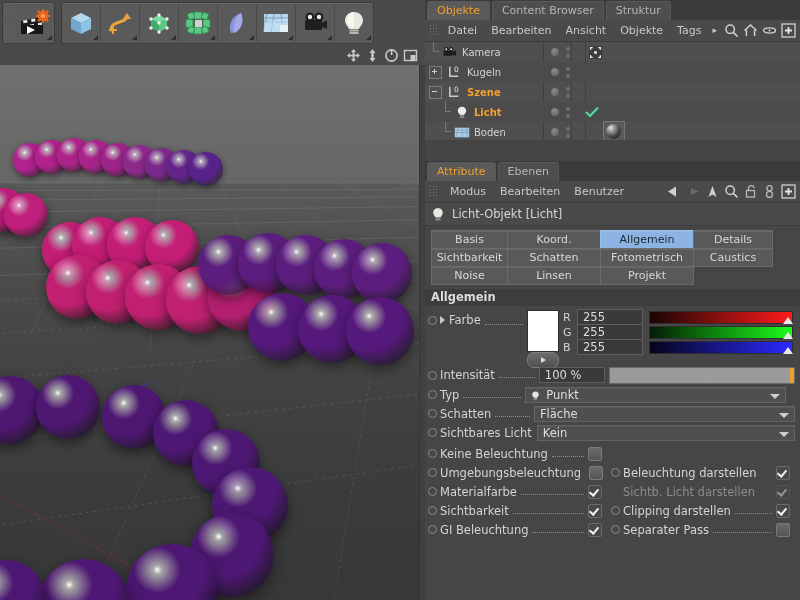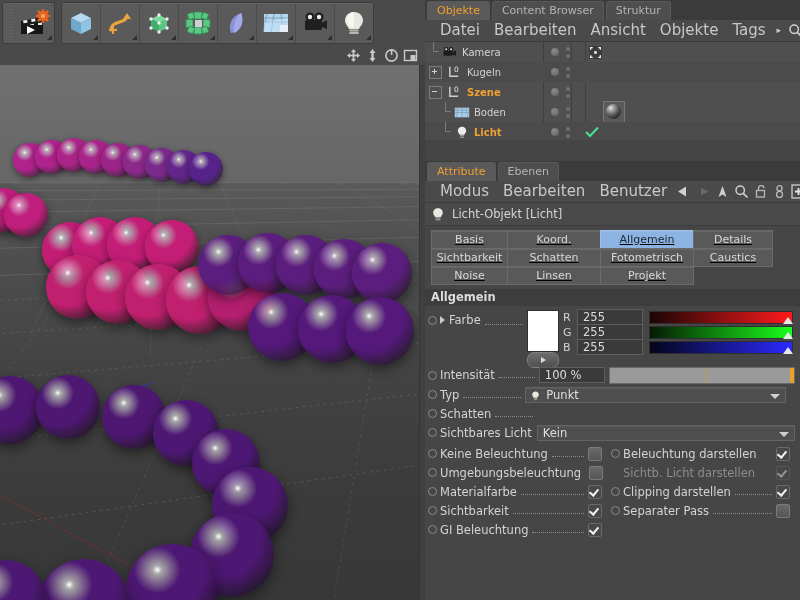--- a/index.html
+++ b/index.html
@@ -114,21 +114,21 @@
     background: #4a4a4a;
     border-bottom: 1px solid #3c3c3c;
     padding-left: 2px;
   }
   .mb-grip {
     width: 10px; height: 13px; margin: 0 4px 0 2px;
     background-image: radial-gradient(#777 35%, transparent 36%);
     background-size: 3px 3px;
   }
   .menu-item {
-    font-size: 15px; color: #c8c8c8;
+    font-size: 11px; color: #c8c8c8;
     padding: 8px 7px; line-height: 21px; cursor: pointer; white-space: nowrap;
   }
   .mb-icons { margin-left: auto; display: flex; align-items: center; padding-right: 3px; }
   .mb-ico { width: 17px; height: 17px; margin-left: 2px; cursor: pointer;
     display: flex; align-items: center; justify-content: center; }
 
   
   #objmgr { height: 140px; background: #4f4f4f; position: relative; overflow: hidden; }
   #om-body { position: relative; height: 119px; background: #4f4f4f; }
   .om-col-sep { position: absolute; top: 0; bottom: 0; width: 1px; background: #3f3f3f; }
@@ -157,21 +157,21 @@
 
   
   #attrmgr { position: absolute; top: 161px; left: 0; width: 375px; height: 439px; background: #464646; }
   .obj-header {
     display: flex; align-items: center; height: 22px;
     background: #4a4a4a; border-bottom: 1px solid #3d3d3d; padding-left: 5px;
   }
   .obj-header .txt { font-size: 11.5px; color: #d5d5d5; margin-left: 6px; }
 
   .modetabs { padding: 4px 6px 2px 6px; }
-  .mt-row { display: flex; text-decoration: underline; }
+  .mt-row { display: flex; }
   .mt {
     font-size: 11px; color: #d8d8d8;
     background: #595959;
     border: 1px solid #6b6b6b;
     height: 17px; line-height: 17px;
     text-align: center;
     margin-right: -1px; margin-bottom: -1px;
     cursor: pointer;
     box-shadow: inset 0 1px 0 rgba(255,255,255,.08);
   }
@@ -253,21 +253,21 @@
   .chk.on::after {
     content: ''; position: absolute; left: 2px; top: 1px;
     width: 4px; height: 7px;
     border: solid #f2f2f2; border-width: 0 2px 2px 0;
     transform: rotate(40deg);
   }
   .chk.dim { opacity: .45; }
   .plabel.dim { color: #8c8c8c; }
   .dotfill.dim { border-color: #6f6f6f; opacity: .6; }
 
-  .twocol { display: flex; }
+  .twocol { display: flex; align-items: flex-end; }
   .col { }
 </style>
 </head>
 <body>
 
 <div id="app">
 
   <div id="toolbar">
     <div class="tb-group" style="margin-left:2px;">
       <div class="tb-grip"></div>
@@ -635,20 +635,46 @@
             </div>
             <div class="om-dots">
               <div class="dot-gray"></div>
               <div class="dots-2">
                 <div class="dot-sm"></div>
                 <div class="dot-sm"></div>
               </div>
             </div>
             <div class="om-tags"></div>
           </div>
+          <div class="om-row alt">
+            <div class="om-tree">
+              <div class="om-indent" style="width: 12px;"></div>
+              <div class="om-hook"></div>
+              <div class="om-icon">
+                <svg width="14" height="14" viewBox="0 0 30 30">
+                  <path d="M15 4 C9.5 4 6 8 6 12.5 C6 16 9 18.5 10 21 L20 21 C21 18.5 24 16 24 12.5 C24 8 20.5 4 15 4 Z" fill="#ececec"></path>
+                  <rect x="10.5" y="21.5" width="9" height="2.6" fill="#9a9a92"></rect>
+                  <rect x="10.5" y="25" width="9" height="2.6" fill="#9a9a92"></rect>
+                </svg>
+              </div>
+              <div class="om-label sel">Licht</div>
+            </div>
+            <div class="om-dots">
+              <div class="dot-gray"></div>
+              <div class="dots-2">
+                <div class="dot-sm"></div>
+                <div class="dot-sm"></div>
+              </div>
+            </div>
+            <div class="om-tags" style="margin-left: -4px;">
+              <svg width="14" height="12" viewBox="0 0 14 12">
+                <path d="M1 6 L5 10 L13 1.5" stroke="#4ddb9a" stroke-width="2.2" fill="none"></path>
+              </svg>
+            </div>
+          </div>
           <div class="om-row">
             <div class="om-tree">
               <div class="om-indent" style="width: 12px;"></div>
               <div class="om-hook"></div>
               <div class="om-icon">
                 <svg width="16" height="13" viewBox="0 0 20 16">
                   <rect x="1" y="2" width="18" height="12" fill="#a9cde8"></rect>
                   <g stroke="#6c92ad" stroke-width=".7" fill="none">
                     <path d="M1 8 H19"></path>
                     <path d="M1 5 H19"></path>
@@ -666,46 +692,20 @@
                 <div class="dot-sm"></div>
                 <div class="dot-sm"></div>
               </div>
             </div>
             <div class="om-tags" style="margin-left: 14px;">
               <span style="display:inline-block;width:20px;height:20px;border:1px solid #777;background:#5a5a5a;position:relative;">
                 <span style="position:absolute;left:2px;top:2px;width:15px;height:15px;border-radius:50%;background:radial-gradient(circle at 32% 26%,#f2f2f2 0%,#b9b9b9 12%,#4a4a4a 55%,#111 100%);"></span>
               </span>
             </div>
           </div>
-          <div class="om-row alt">
-            <div class="om-tree">
-              <div class="om-indent" style="width: 12px;"></div>
-              <div class="om-hook"></div>
-              <div class="om-icon">
-                <svg width="14" height="14" viewBox="0 0 30 30">
-                  <path d="M15 4 C9.5 4 6 8 6 12.5 C6 16 9 18.5 10 21 L20 21 C21 18.5 24 16 24 12.5 C24 8 20.5 4 15 4 Z" fill="#ececec"></path>
-                  <rect x="10.5" y="21.5" width="9" height="2.6" fill="#9a9a92"></rect>
-                  <rect x="10.5" y="25" width="9" height="2.6" fill="#9a9a92"></rect>
-                </svg>
-              </div>
-              <div class="om-label sel">Licht</div>
-            </div>
-            <div class="om-dots">
-              <div class="dot-gray"></div>
-              <div class="dots-2">
-                <div class="dot-sm"></div>
-                <div class="dot-sm"></div>
-              </div>
-            </div>
-            <div class="om-tags" style="margin-left: -4px;">
-              <svg width="14" height="12" viewBox="0 0 14 12">
-                <path d="M1 6 L5 10 L13 1.5" stroke="#4ddb9a" stroke-width="2.2" fill="none"></path>
-              </svg>
-            </div>
-          </div>
         </div>
     </div>
 
     <div id="attrmgr">
       <div class="tabstrip">
         <div class="tab active">Attribute</div>
         <div class="tab">Ebenen</div>
       </div>
       <div class="menubar">
         <div class="mb-grip"></div>
@@ -847,20 +847,24 @@
           </svg>
           <span>Punkt</span>
           <span class="cdown"></span>
         </div>
       </div>
 
       <div class="prow">
         <div class="anim-dot"></div>
         <div class="plabel">Schatten</div>
         <div class="dotfill" style="max-width:38px;"></div>
+        <div class="combo" style="width:261px;margin-right:5px;">
+          <span>Fläche</span>
+          <span class="cdown"></span>
+        </div>
       </div>
 
       <div class="prow">
         <div class="anim-dot"></div>
         <div class="plabel">Sichtbares Licht</div>
         <div style="width:5px"></div>
         <div class="combo" style="width:261px;margin-right:5px;">
           <span>Kein</span>
           <span class="cdown"></span>
         </div>

